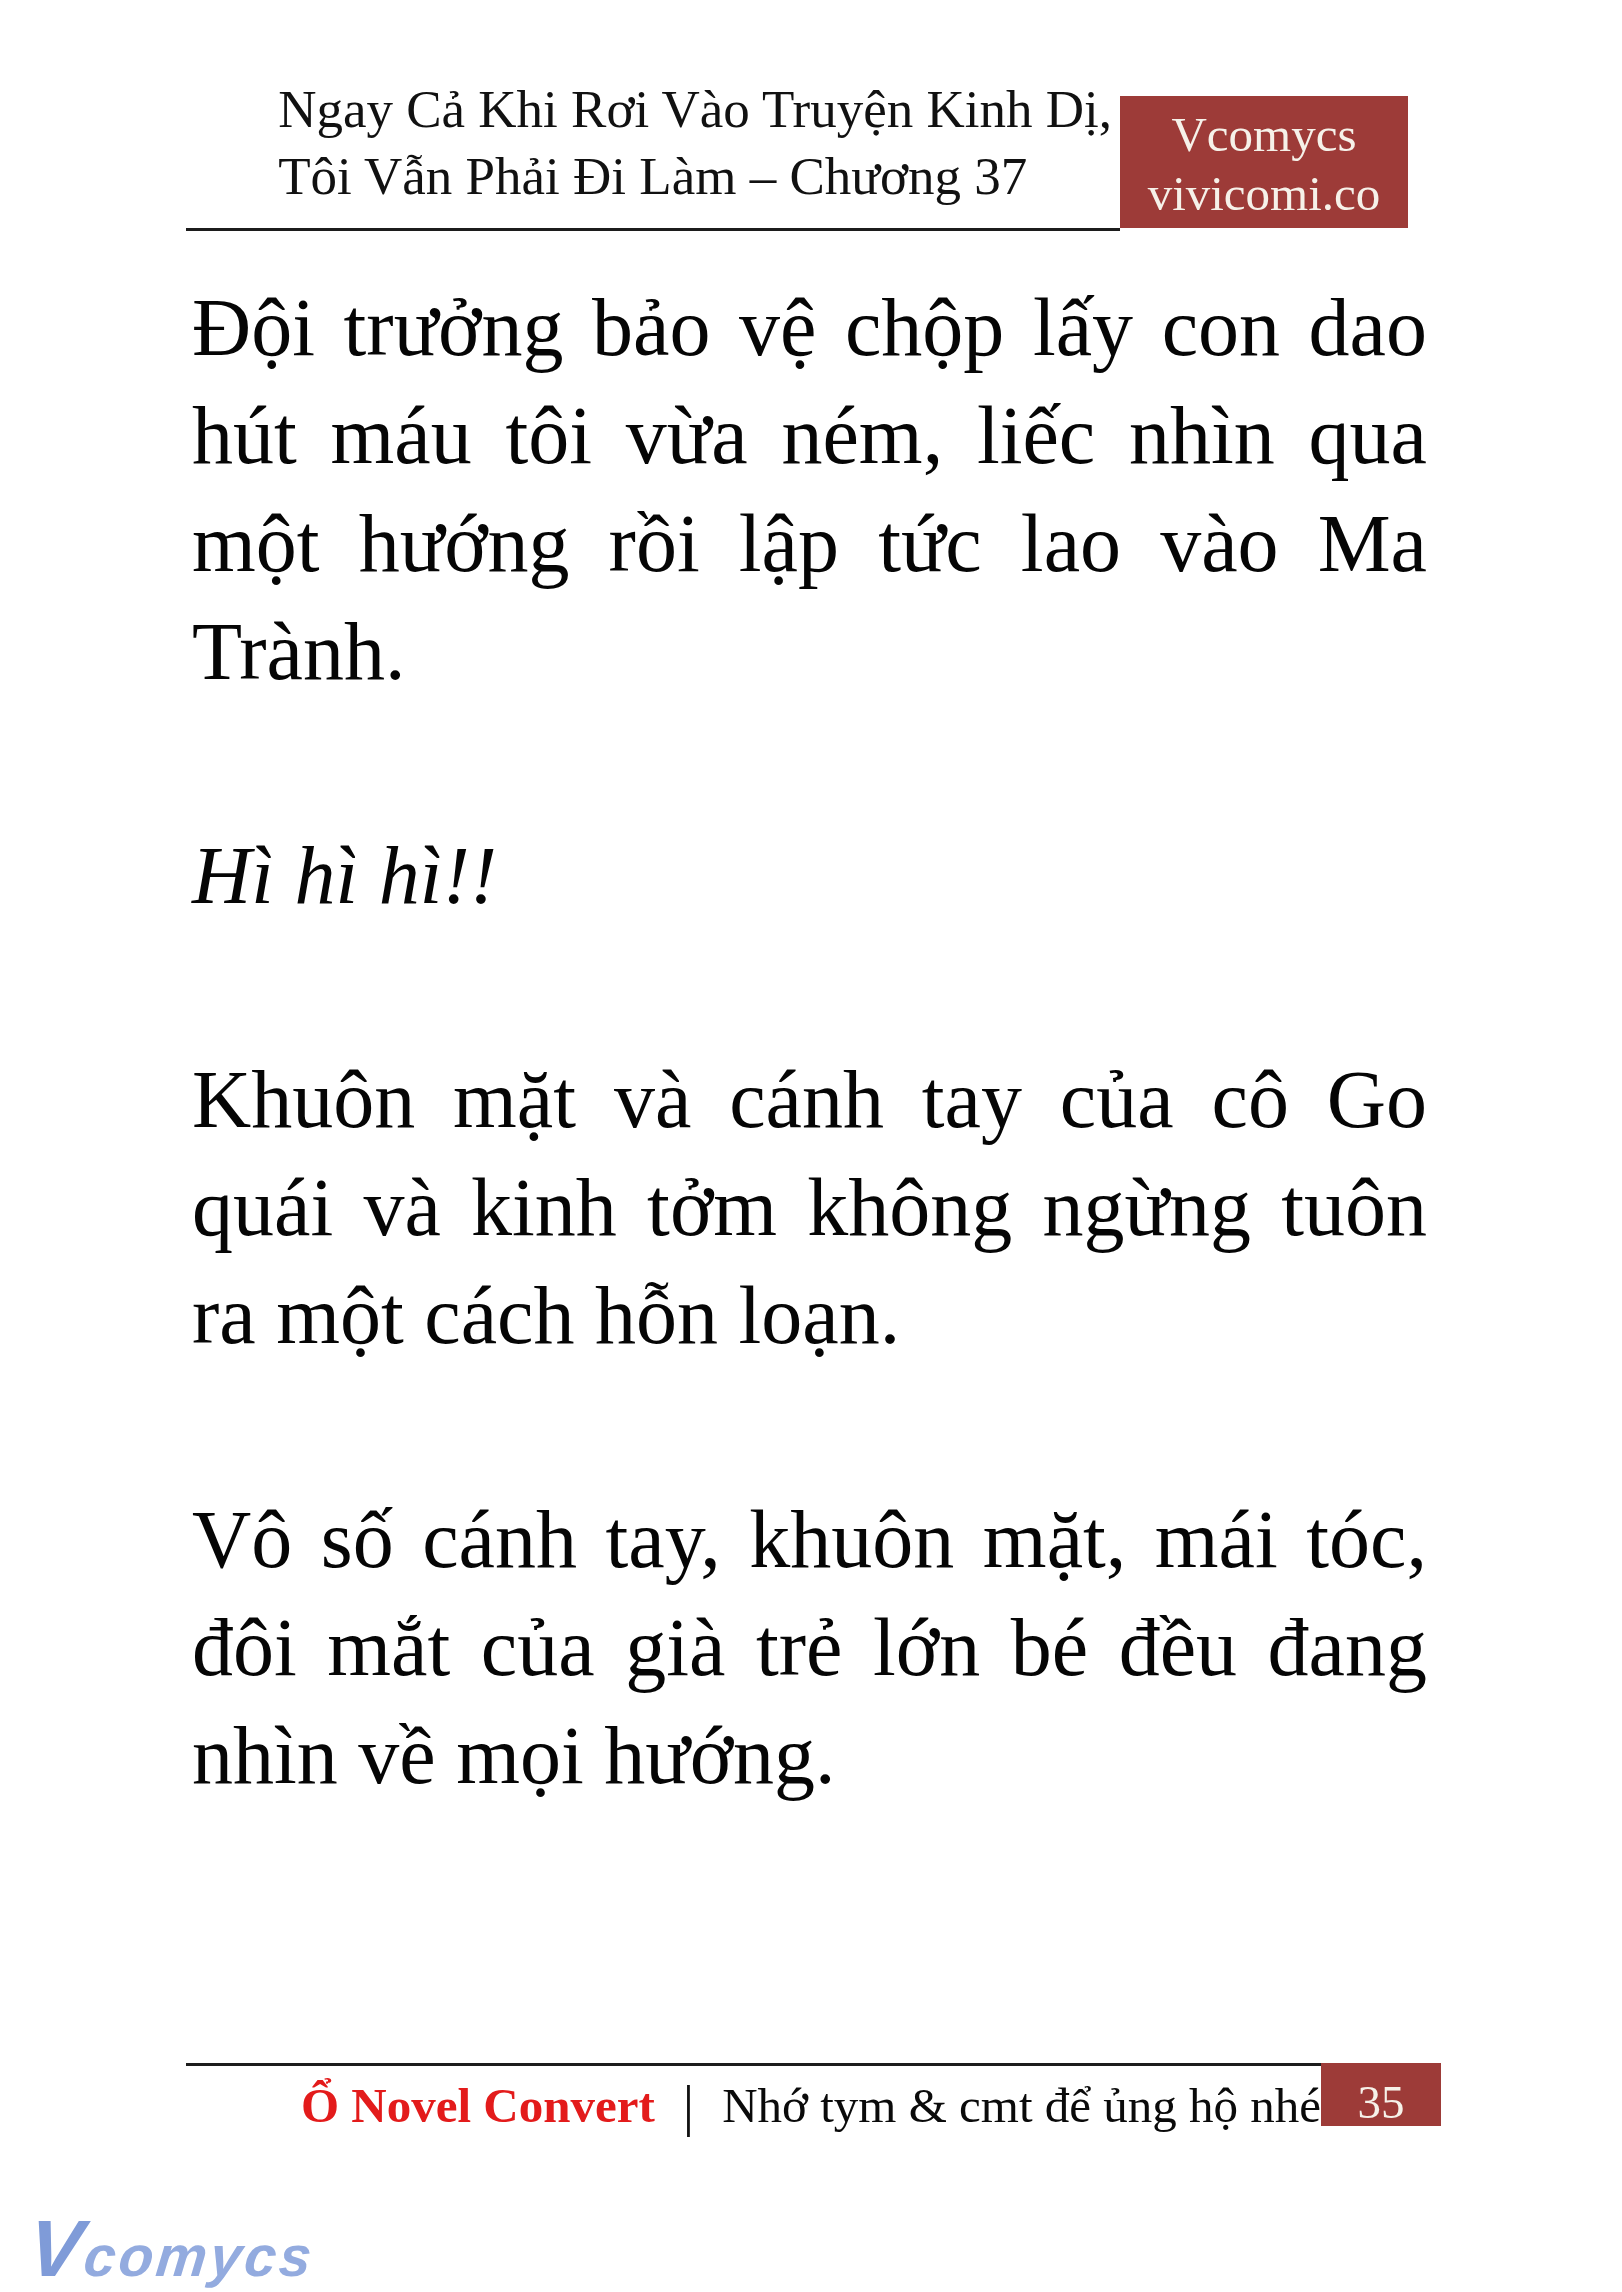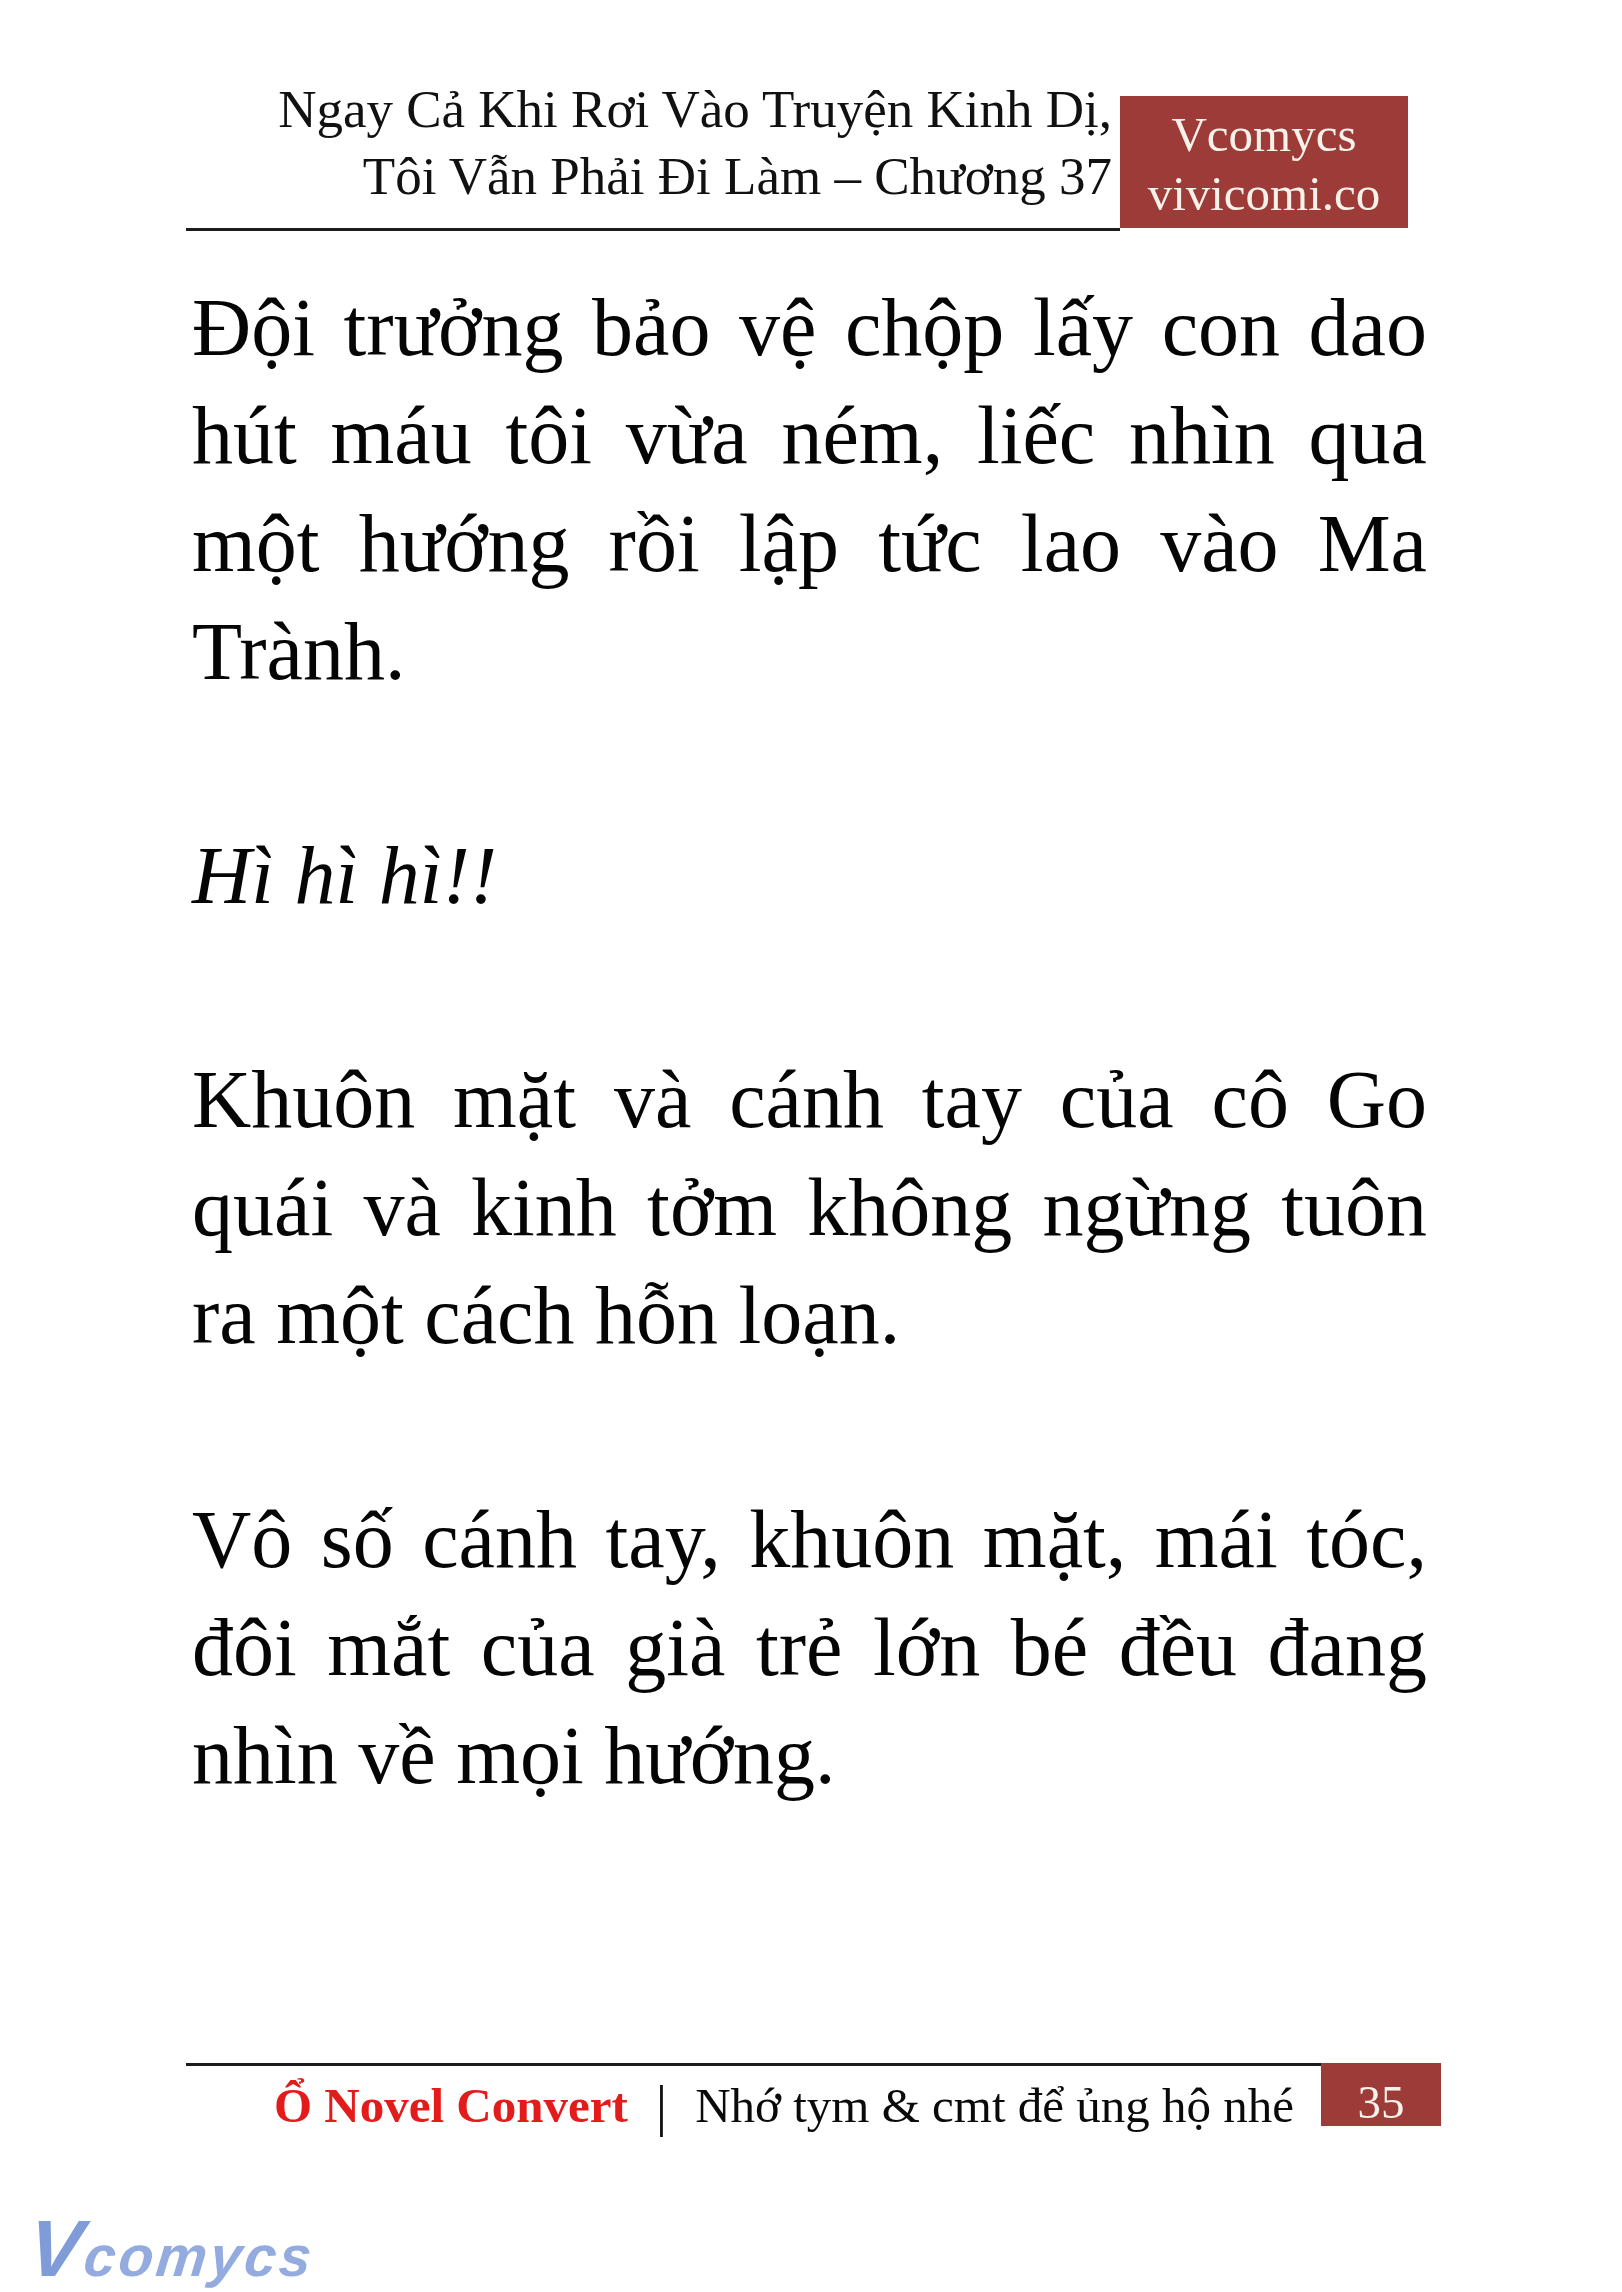--- a/index.html
+++ b/index.html
@@ -12,21 +12,20 @@
     font-family: "Liberation Serif", "DejaVu Serif", serif;
     color: #0a0a0a;
     overflow: hidden;
   }
 
   
   .header-title {
     position: absolute;
     top: 76px;
     right: 510px;
-    text-align: right;
     font-size: 53px;
     line-height: 67px;
     color: #111;
     white-space: nowrap;
   }
   .badge {
     position: absolute;
     left: 1120px;
     top: 96px;
     width: 288px;
@@ -82,21 +81,21 @@
     top: 2063px;
     width: 1255px;
     height: 2.9px;
     background: #1c1c1c;
   }
   .footer-text {
     position: absolute;
     left: 186px;
     top: 2075px;
     width: 1135px;
-    text-align: left;
+    text-align: right;
     font-size: 49px;
     line-height: 61px;
     white-space: nowrap;
     padding-left: 88px;
   }
   .footer-brand {
     font-weight: bold;
     color: var(--brand-red, #e31b1b);
   }
   .footer-sep {

